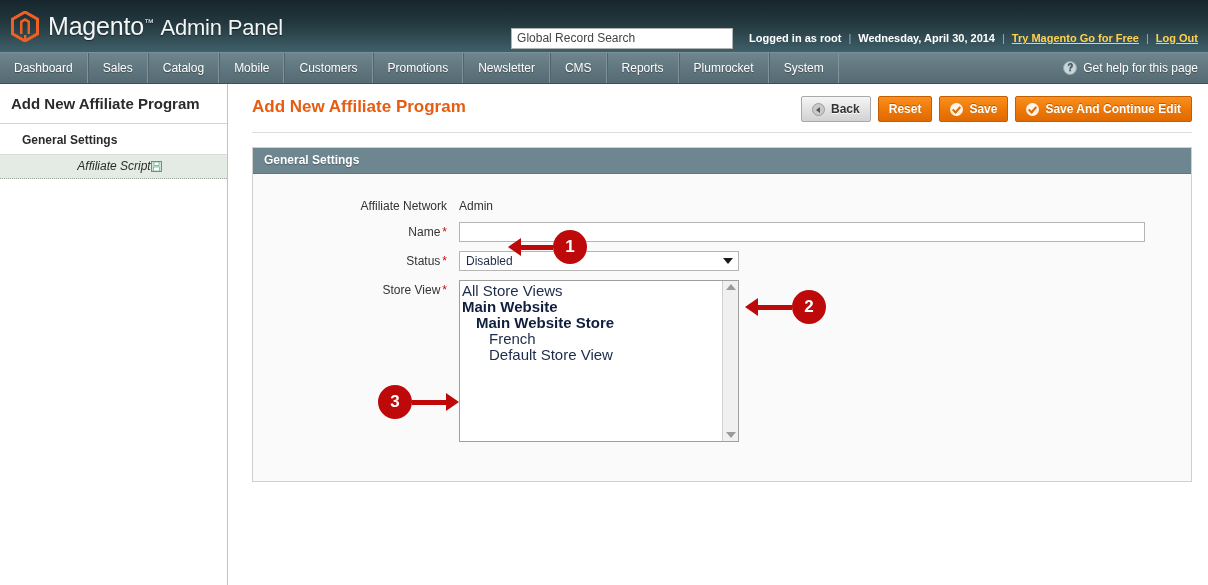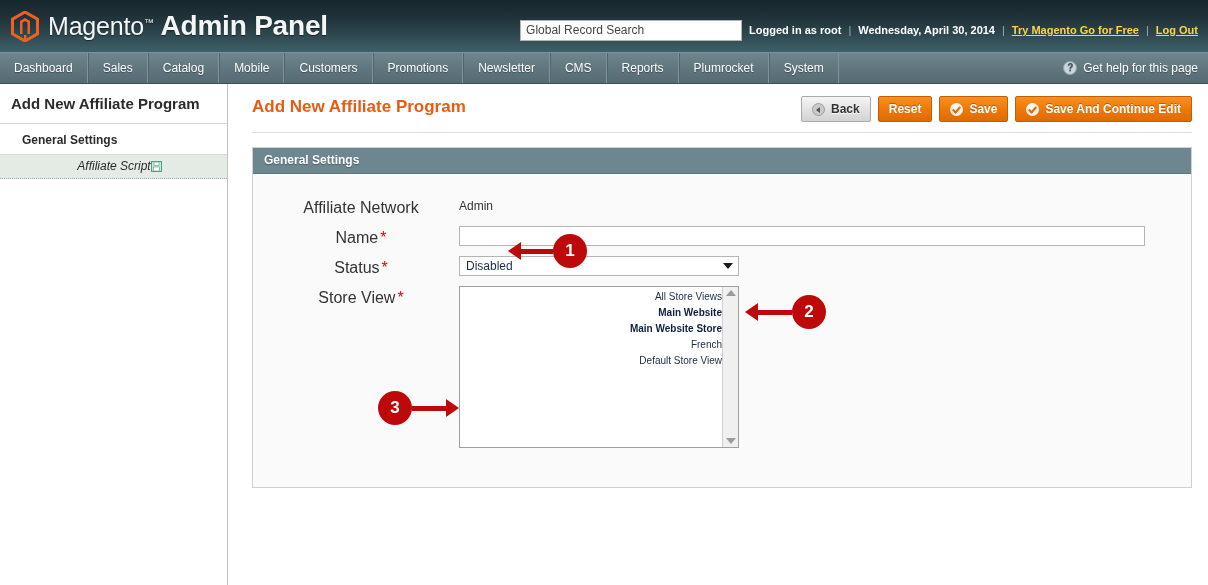--- a/index.html
+++ b/index.html
@@ -30,45 +30,45 @@
   .logo-mark { width: 28px; height: 31px; display: block; }
   .logo-text {
     color: #f4f6f6;
     font-size: 25px;
     letter-spacing: -0.2px;
     font-weight: 400;
     text-shadow: 0 1px 1px rgba(0,0,0,.5);
     white-space: nowrap;
   }
   .logo-text .tm { font-size: 10px; vertical-align: super; }
-  .logo-text .bold { font-weight: bold; font-size: 28px; }
+  .logo-text .bold { font-weight: normal; font-size: 22px; }
 
   .header-right {
     position: absolute;
-    right: 0; top: 4px;
+    right: 0; top: 12px;
     height: 52px;
     display: flex;
     align-items: center;
     padding-right: 10px;
     gap: 0;
   }
   .global-search {
     width: 222px;
     height: 21px;
     padding: 2px 5px;
     border: 1px solid #b3b3b3;
     background: #fff;
     font-family: "Liberation Sans", sans-serif;
     font-size: 12px;
     color: #333;
     outline: none;
   }
   .global-search::placeholder { color: #444; opacity: 1; }
   .hdr-links {
-    margin-left: 7px;
+    margin-left: 16px;
     color: #ffffff;
     font-size: 11px;
     font-weight: bold;
     white-space: nowrap;
     display: flex;
     align-items: center;
     justify-content: space-between;
   }
   .hdr-links .sep { color: #9ab0b7; font-weight: normal; margin: 0 7px; }
   .hdr-links a {
@@ -262,22 +262,22 @@
   .form-row {
     display: flex;
     align-items: flex-start;
     margin-bottom: 9px;
     position: relative;
   }
   .form-label {
     width: 206px;
     flex: 0 0 206px;
     padding: 3px 12px 0 22px;
-    text-align: center;
-    font-size: 16px;
+    text-align: right;
+    font-size: 12px;
     color: #333;
   }
   .req { color: #d40707; margin-left: 2px; }
   .static-val { font-size: 12px; color: #333; padding-top: 3px; }
 
   .text-input {
     width: 686px;
     height: 20px;
     border: 1px solid #b5b5b5;
     background: #ffffff;
@@ -315,26 +315,25 @@
     background: #ffffff;
     display: flex;
     overflow: hidden;
   }
   .multi-list {
     flex: 1 1 auto;
     padding: 2px 0 0 2px;
     overflow: hidden;
   }
   .opt {
-    font-size: 10px;
+    font-size: 15px;
     line-height: 16px;
     color: #1c2b4a;
     white-space: nowrap;
     cursor: pointer;
-    text-align: right;
   }
   .opt.bold { font-weight: bold; color: #101f3d; }
   .opt.ind1 { padding-left: 14px; }
   .opt.ind2 { padding-left: 27px; }
   .scroll {
     width: 16px;
     flex: 0 0 16px;
     background: #f0f0f0;
     border-left: 1px solid #cfcfcf;
     display: flex;

